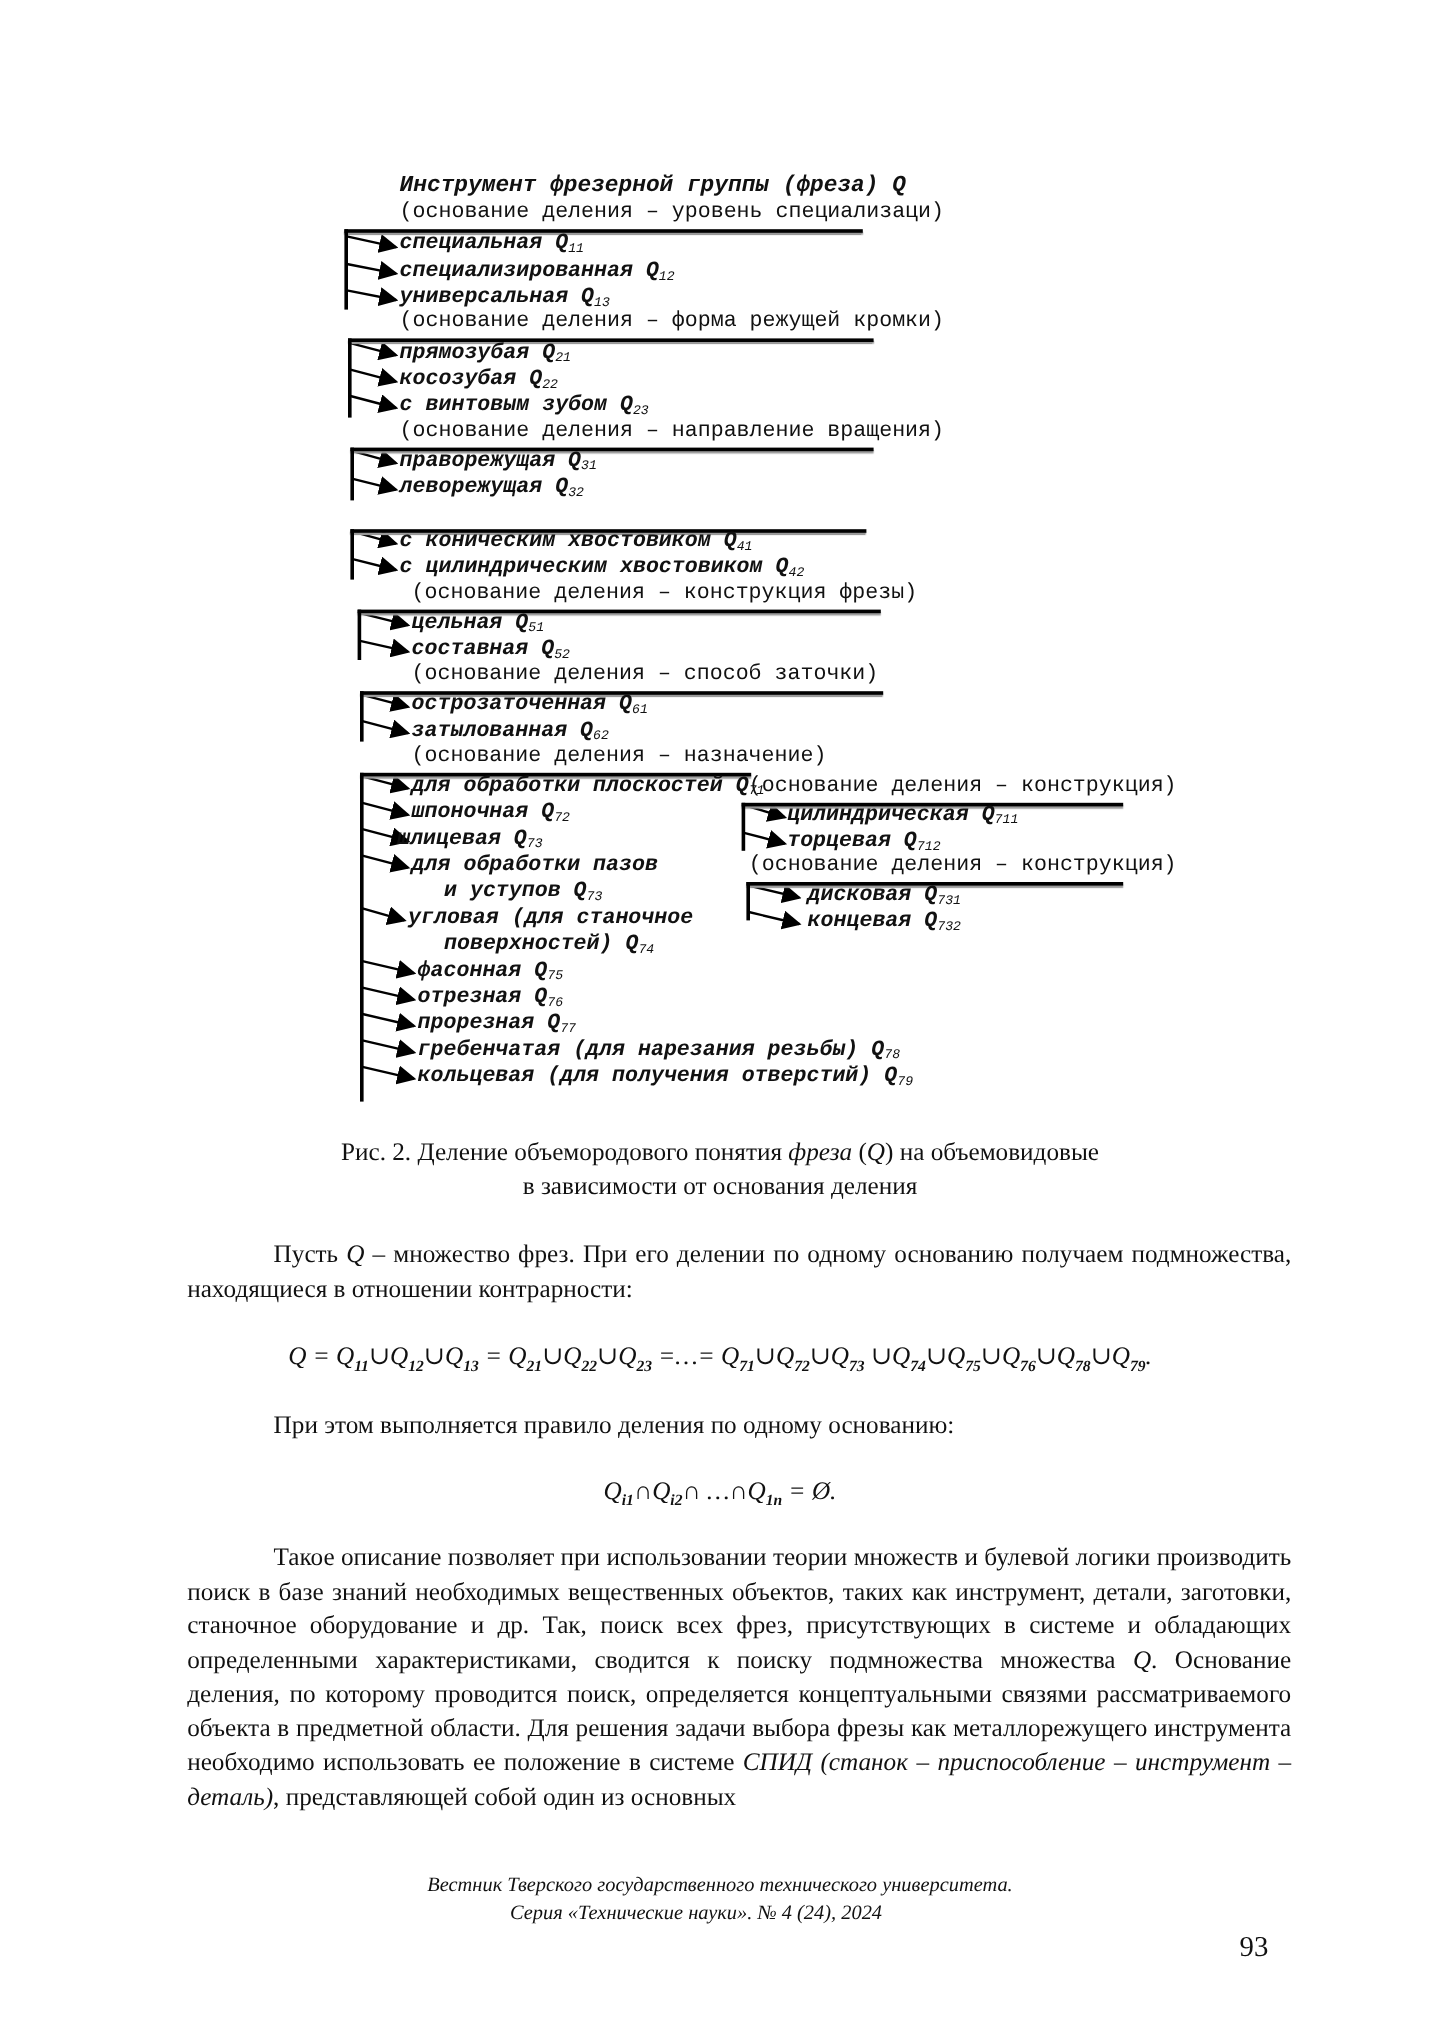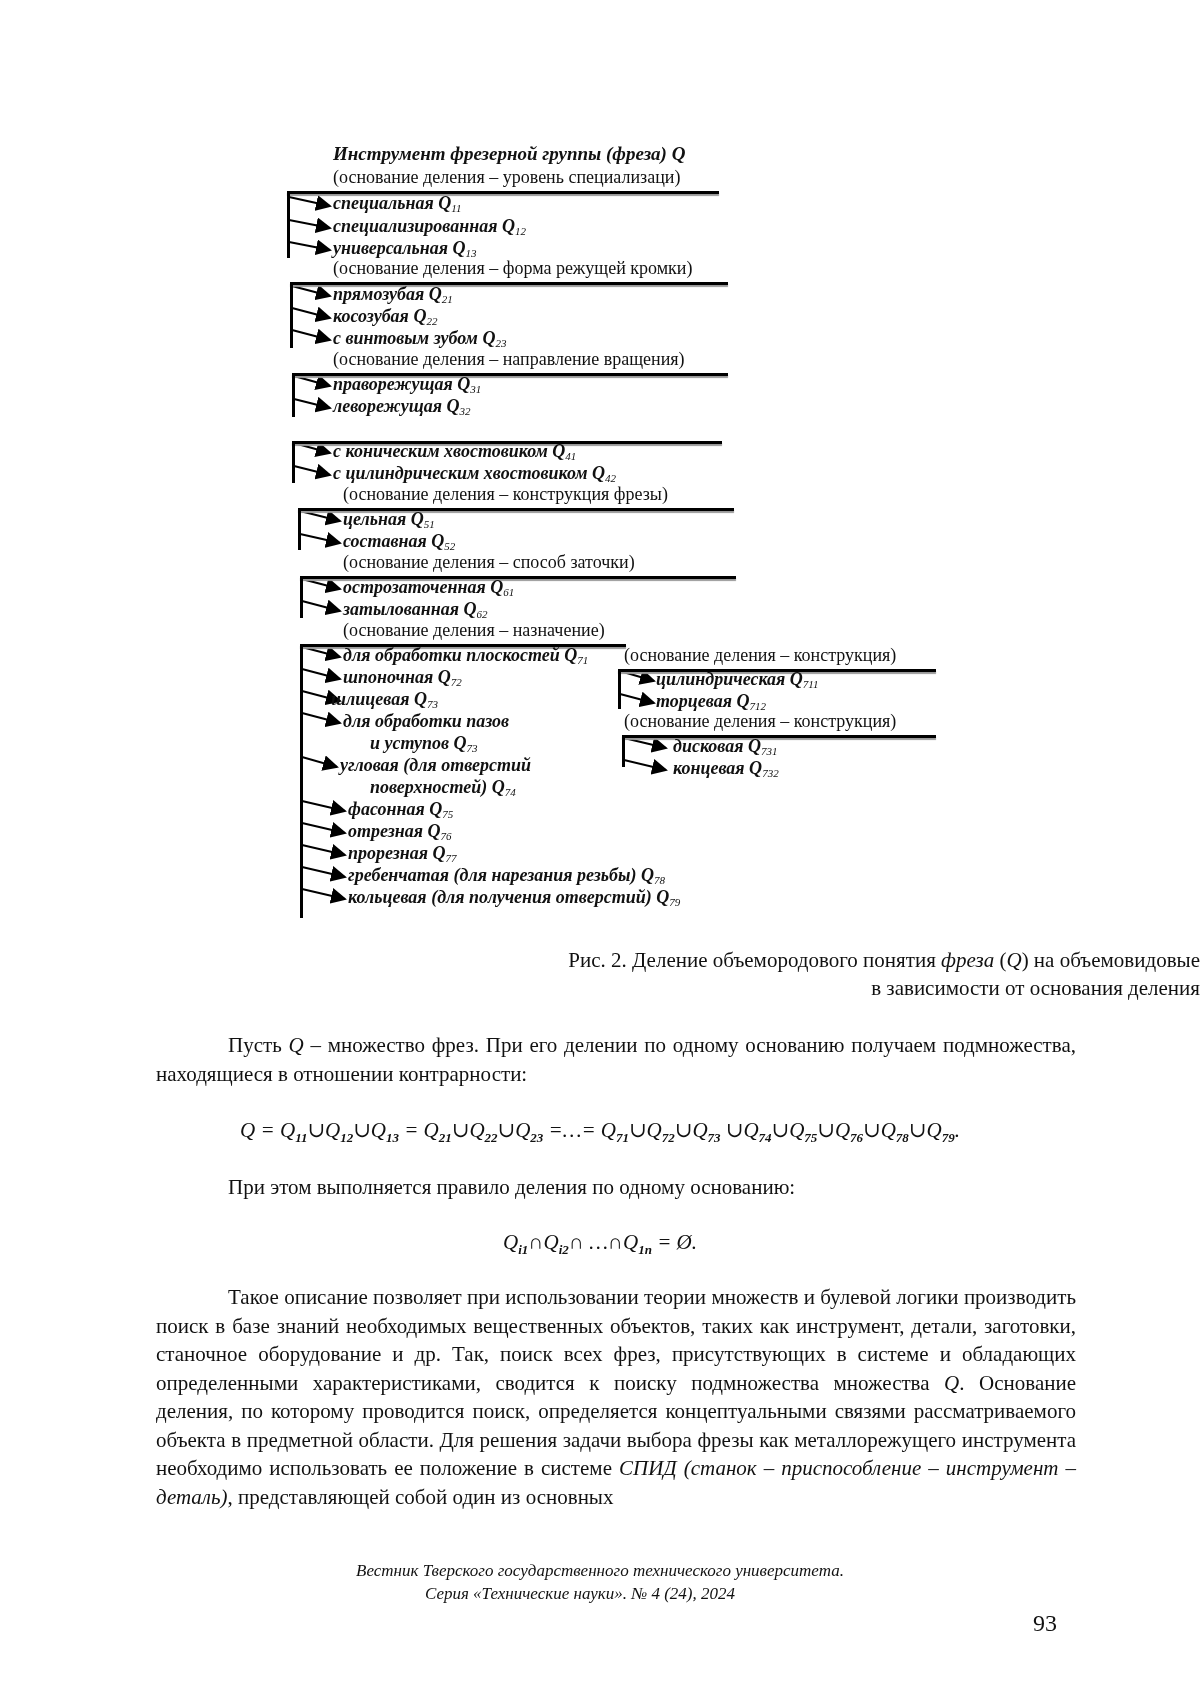--- a/index.html
+++ b/index.html
@@ -1,29 +1,29 @@
 <!DOCTYPE html>
 <html><head>
 <meta charset="utf-8">
 <style>
   html, body { margin: 0; padding: 0; background: #ffffff; }
   body { width: 1200px; height: 1697px; position: relative; overflow: hidden;
          font-family: "Liberation Serif", "DejaVu Serif", serif; color: #111; }
   .abs { position: absolute; white-space: nowrap; }
   
-  #diagram { position: absolute; left: 0; top: 0; width: 1200px; height: 940px; }
+  #diagram { position: absolute; left: 0; top: 0; width: 1200px; height: 940px; font-family: Liberation Mono, monospace; }
   .dtitle { font-weight: bold; font-style: italic; font-size: 19px; }
   .basis { font-size: 18px; text-align: right; }
   .item { font-weight: bold; font-style: italic; font-size: 18px; }
   .item sub, .dtitle sub { font-size: 11px; font-weight: normal; vertical-align: -3px; }
   .hbar { position: absolute; height: 3px; background: #000; box-shadow: 0 2px 1px #999; }
   .vbar { position: absolute; width: 3px; background: #000; }
   svg.arrows { position: absolute; left: 0; top: 0; width: 1200px; height: 940px; pointer-events: none; }
   
-  .caption { position: absolute; left: 0; width: 1200px; text-align: right; font-size: 21px; }
+  .caption { position: absolute; left: 0; width: 1200px; text-align: center; font-size: 21px; }
   .body-text { position: absolute; left: 156px; width: 920px; font-size: 21px; line-height: 28.5px; text-align: justify; }
   .indent { text-indent: 72px; }
   .formula { position: absolute; left: 0; width: 1200px; text-align: center; font-size: 21px; font-style: italic; }
   .formula sub { font-size: 13px; font-weight: bold; }
   .footer { position: absolute; left: 0; width: 1200px; text-align: center; font-size: 17px; font-style: italic; line-height: 22px; }
   .pagenum { position: absolute; left: 1033px; top: 1610px; font-size: 24px; }
 </style>
 </head>
 <body>
 
@@ -106,21 +106,21 @@
   <div class="abs item" style="left:343px; top:599px;"><span>затылованная Q</span><sub>62</sub></div>
 
   <div class="abs basis" style="left:343px; top:620px;">(основание деления – назначение)</div>
   <div class="hbar" style="left:300px; top:644px; width:326px;"></div>
   <div class="vbar" style="left:300px; top:644px; height:274px;"></div>
   <div class="abs item" style="left:343px; top:645px;"><span>для обработки плоскостей Q</span><sub>71</sub></div>
   <div class="abs item" style="left:343px; top:667px;"><span>шпоночная Q</span><sub>72</sub></div>
   <div class="abs item" style="left:331px; top:689px;"><span>шлицевая Q</span><sub>73</sub></div>
   <div class="abs item" style="left:343px; top:711px;"><span>для обработки пазов</span></div>
   <div class="abs item" style="left:370px; top:733px;"><span>и уступов Q</span><sub>73</sub></div>
-  <div class="abs item" style="left:340px; top:755px;"><span>угловая (для отверстий</span></div>
+  <div class="abs item" style="left:340px; top:755px;"><span>угловая (для станочное</span></div>
   <div class="abs item" style="left:370px; top:777px;"><span>поверхностей) Q</span><sub>74</sub></div>
   <div class="abs item" style="left:348px; top:799px;"><span>фасонная Q</span><sub>75</sub></div>
   <div class="abs item" style="left:348px; top:821px;"><span>отрезная Q</span><sub>76</sub></div>
   <div class="abs item" style="left:348px; top:843px;"><span>прорезная Q</span><sub>77</sub></div>
   <div class="abs item" style="left:348px; top:865px;"><span>гребенчатая (для нарезания резьбы) Q</span><sub>78</sub></div>
   <div class="abs item" style="left:348px; top:887px;"><span>кольцевая (для получения отверстий) Q</span><sub>79</sub></div>
 
   <div class="abs basis" style="left:624px; top:645px;">(основание деления – конструкция)</div>
   <div class="hbar" style="left:618px; top:669px; width:318px;"></div>
   <div class="vbar" style="left:618px; top:669px; height:40px;"></div>

